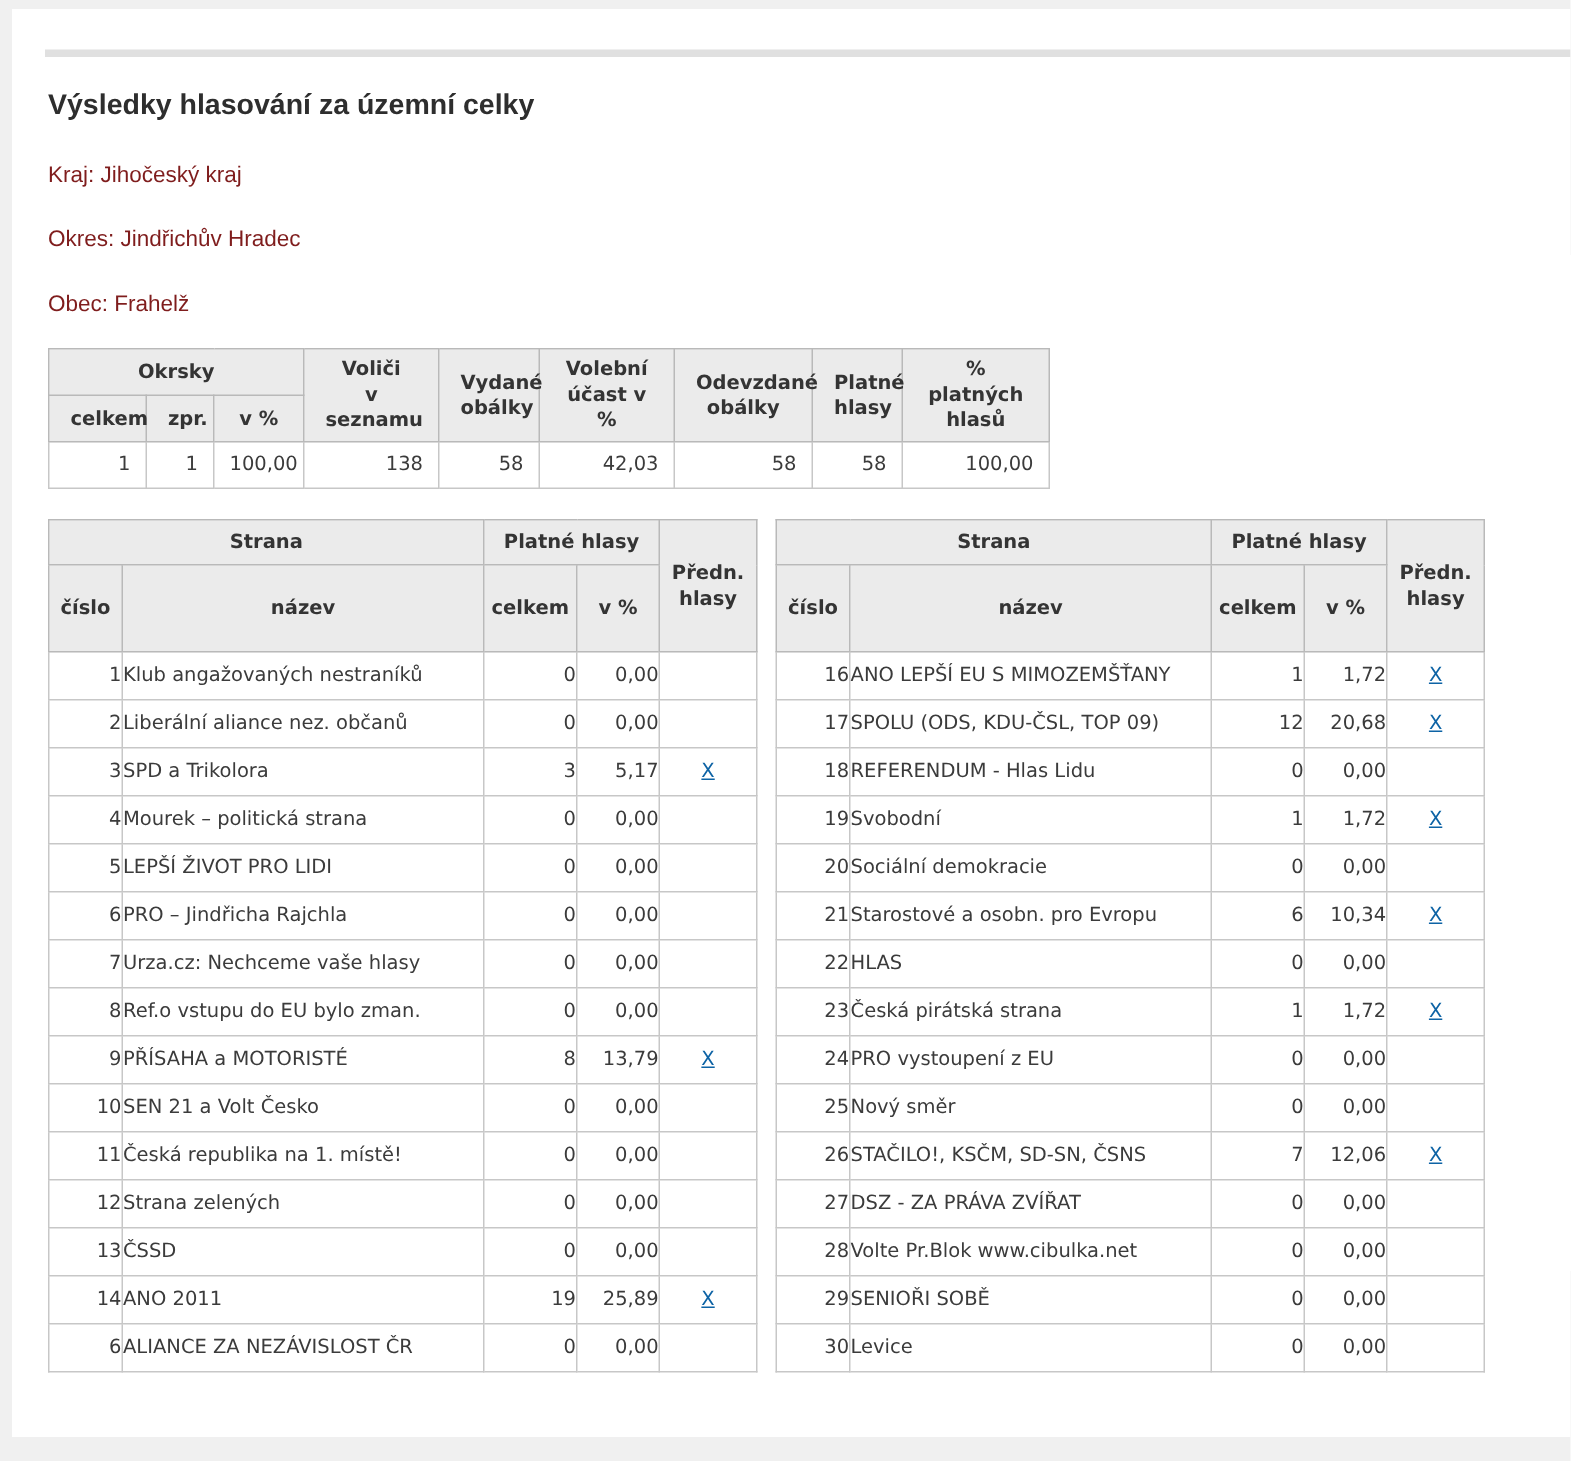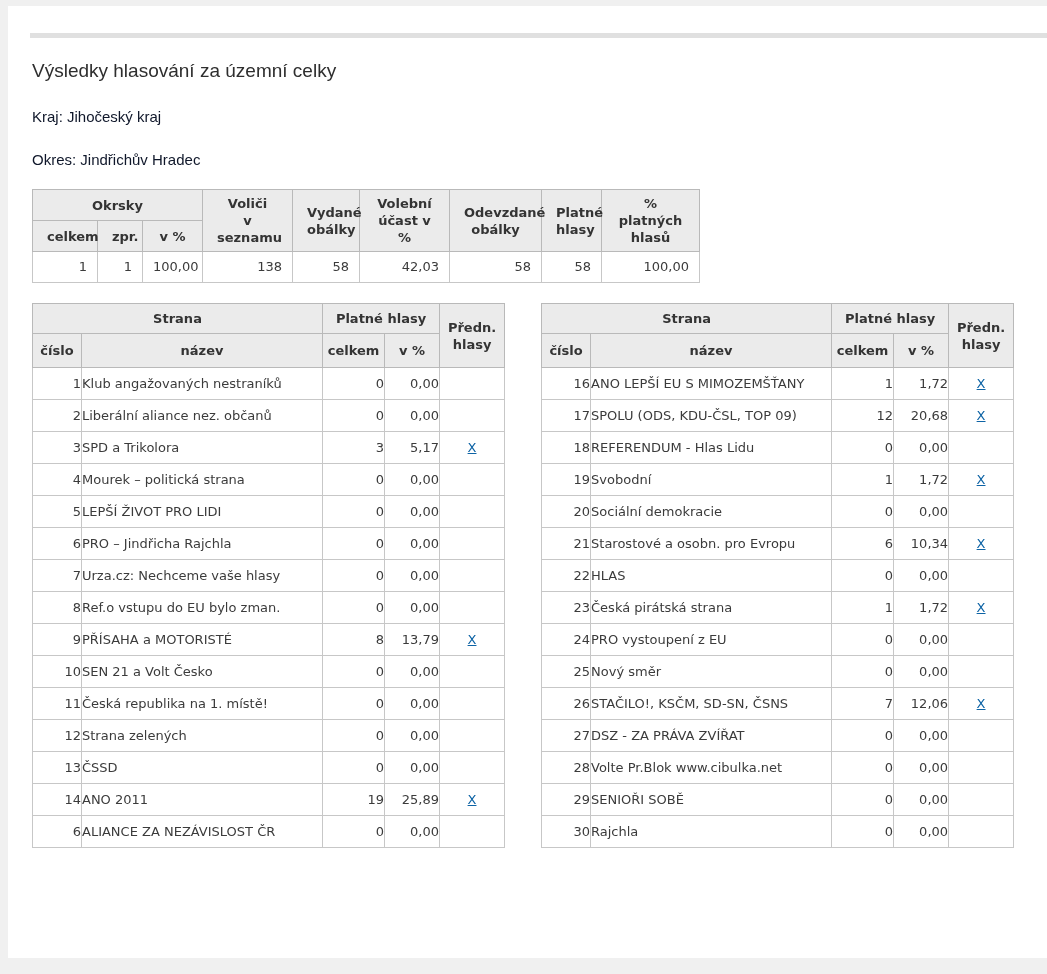--- a/index.html
+++ b/index.html
@@ -34,27 +34,27 @@
     white-space:pre-line;
   }
   .divider{
     height:5px;
     background:var(--divider);
     margin:13px -20px 0 -2px;
   }
   h2.section-heading{
     margin:22px 0 0;
     font-size:19px;
-    font-weight:400;
+    font-weight:700;
     color:#2e2e2e;
   }
   p.region-line{
     margin:26px 0 0;
     font-size:15px;
-    color:#0f172a;
+    color:#7f1d1d;
   }
   table{border-collapse:collapse;table-layout:fixed;}
   
   table.summary{
     width:667px;
     margin-top:21px;
     font-family:"DejaVu Sans","Liberation Sans",sans-serif;
   }
   table.summary th{
     background:var(--header-bg);
@@ -71,41 +71,41 @@
     border:1px solid var(--border-light);
     font-size:13px;
     line-height:16px;
     text-align:right;
     padding:7px 10px;
     background:#fff;
   }
   
   .tables{
     display:flex;
-    gap:36px;
+    gap:12px;
     margin-top:20px;
     align-items:flex-end;
   }
   table.party{
     width:472px;
     font-family:"DejaVu Sans","Liberation Sans",sans-serif;
   }
   table.party th{
     background:var(--header-bg);
     border:1px solid var(--border);
     font-size:13px;
     line-height:17px;
     font-weight:700;
     color:#343434;
     text-align:center;
     vertical-align:middle;
     white-space:pre-line;
     padding:6px 4px;
   }
-  table.party thead tr.sub th{padding:8px 4px;}
+  table.party thead tr.sub th{padding:20px 4px;}
   table.party td{
     border:1px solid var(--border-light);
     font-size:13px;
     line-height:15px;
     padding:8px 0;
     background:#fff;
     white-space:nowrap;
     vertical-align:middle;
   }
   td.c-num{text-align:right;padding-right:14px;}
@@ -124,20 +124,21 @@
 
 <div class="page">
 
 
   <div class="divider"></div>
 
   <h2 class="section-heading">Výsledky hlasování za územní celky</h2>
 
   <p class="region-line">Kraj: Jihočeský kraj</p>
   <p class="region-line">Okres: Jindřichův Hradec</p>
+  <p class="region-line">Obec: Frahelž</p>
 
   <table class="summary">
     <colgroup>
       <col style="width:65px">
         <col style="width:45px">
         <col style="width:60px">
       <col style="width:90px">
         <col style="width:67px">
         <col style="width:90px">
       <col style="width:92px">
@@ -430,21 +431,21 @@
   </tr>
           <tr>
     <td class="c-num">29</td>
     <td class="c-name">SENIOŘI SOBĚ</td>
     <td class="c-votes">0</td>
     <td class="c-pct">0,00</td>
     <td class="c-pref"></td>
   </tr>
           <tr>
     <td class="c-num">30</td>
-    <td class="c-name">Rajchla</td>
+    <td class="c-name">Levice</td>
     <td class="c-votes">0</td>
     <td class="c-pct">0,00</td>
     <td class="c-pref"></td>
   </tr>
         </tbody>
     </table>
 
   </div>
 </div>
 

